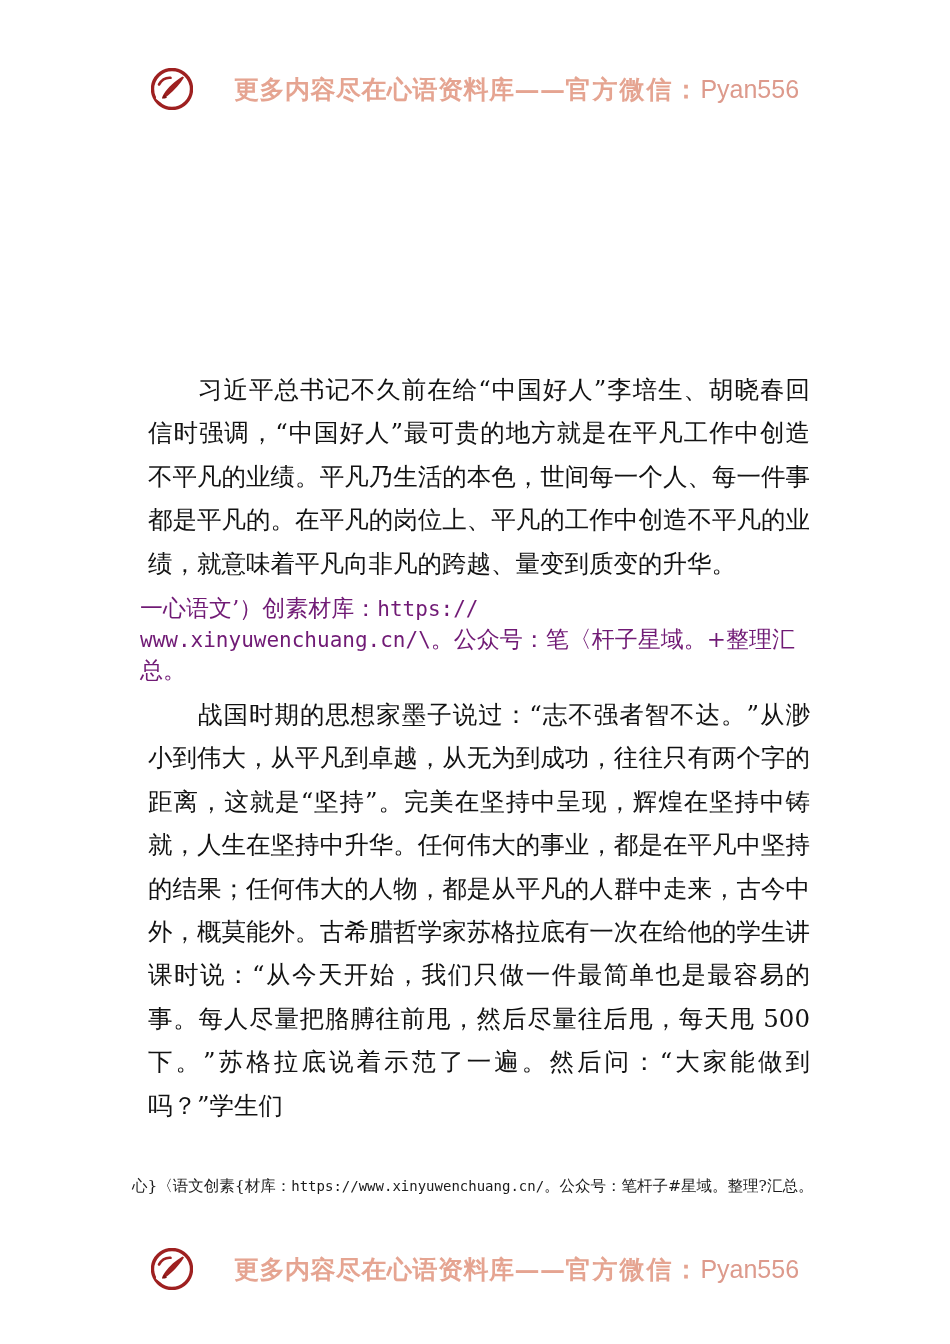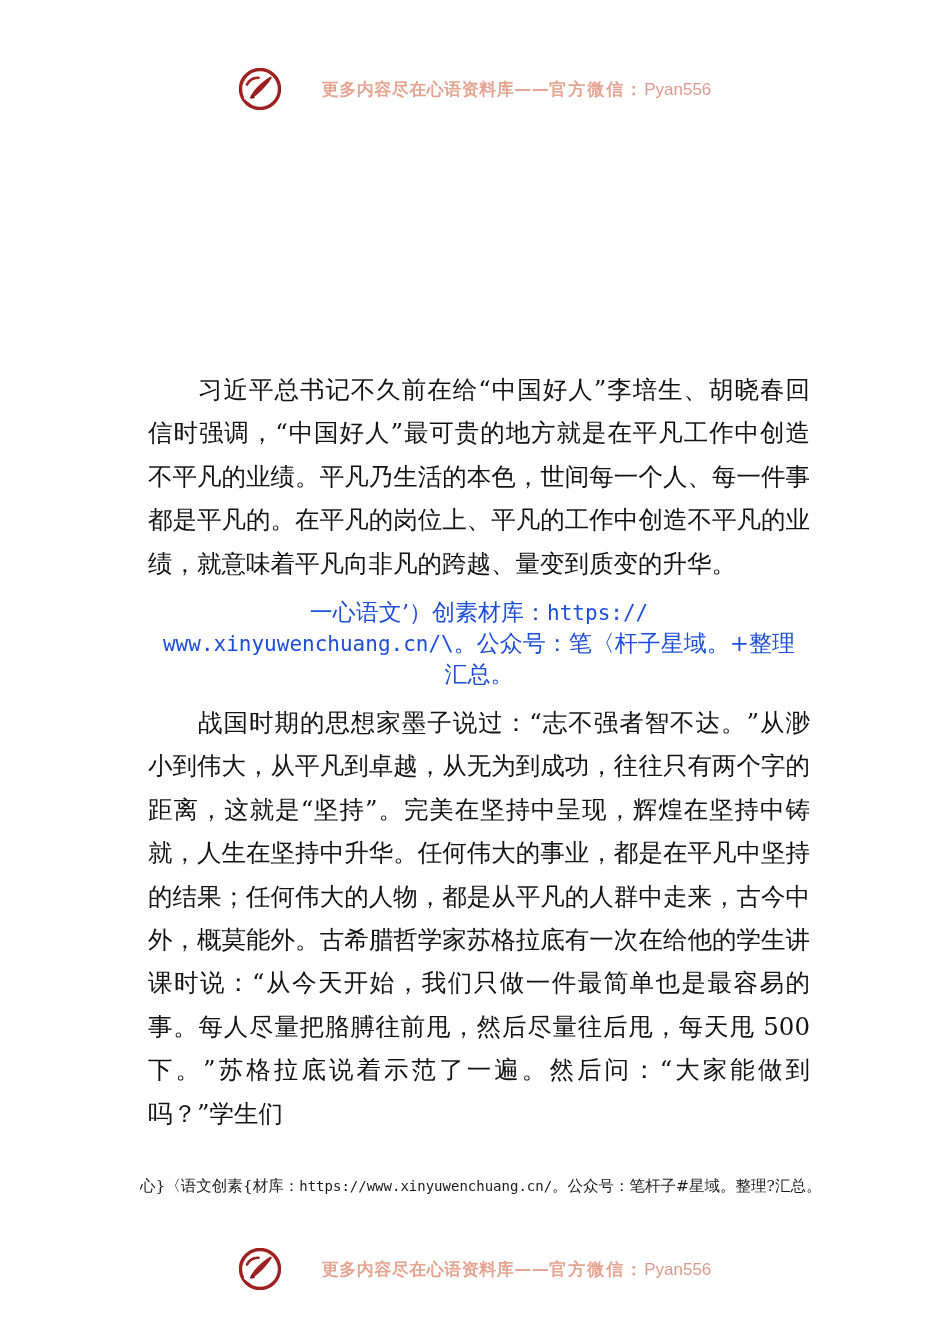--- a/index.html
+++ b/index.html
@@ -38,21 +38,21 @@
   .logo {
     width: 42px;
     height: 42px;
     flex: 0 0 42px;
     position: relative;
   }
   .logo svg { display: block; width: 42px; height: 42px; }
 
   .banner-text {
     font-family: "DejaVu Serif", "Liberation Serif", serif;
-    font-size: 17px;
+    font-size: 25px;
     font-weight: 700;
     letter-spacing: 0.5px;
     color: #e5a491;
     white-space: nowrap;
     line-height: 1;
     margin-left: 35px;
   }
   .banner-text .wx {
     font-weight: 700;
     letter-spacing: 2px;
@@ -95,39 +95,39 @@
     color: #121212;
     text-align: justify;
     text-justify: inter-ideograph;
     text-indent: 50px;
     font-family: "DejaVu Serif", "Liberation Serif", serif;
     letter-spacing: 0px;
   }
 
   
   .wm-block {
-    margin: 12px;
+    margin: 0;
     font-size: 23px;
     line-height: 30px;
-    color: #1d4ed8;
+    color: #701a75;
     text-indent: 0;
-    text-align: center;
+    text-align: left;
     font-family: "DejaVu Serif", "Liberation Serif", serif;
     word-break: break-all;
   }
   .wm-block .mono {
     font-family: "DejaVu Sans Mono", "Liberation Mono", monospace;
     font-size: 21px;
     letter-spacing: 0px;
   }
 
   
   .wm-footer {
     position: absolute;
-    left: 140px;
+    left: 132px;
     top: 1176px;
     width: 700px;
     font-size: 15.5px;
     line-height: 20px;
     color: #1a1a1a;
     white-space: nowrap;
     font-family: "DejaVu Serif", "Liberation Serif", serif;
   }
   .wm-footer .mono {
     font-family: "DejaVu Sans Mono", "Liberation Mono", monospace;

